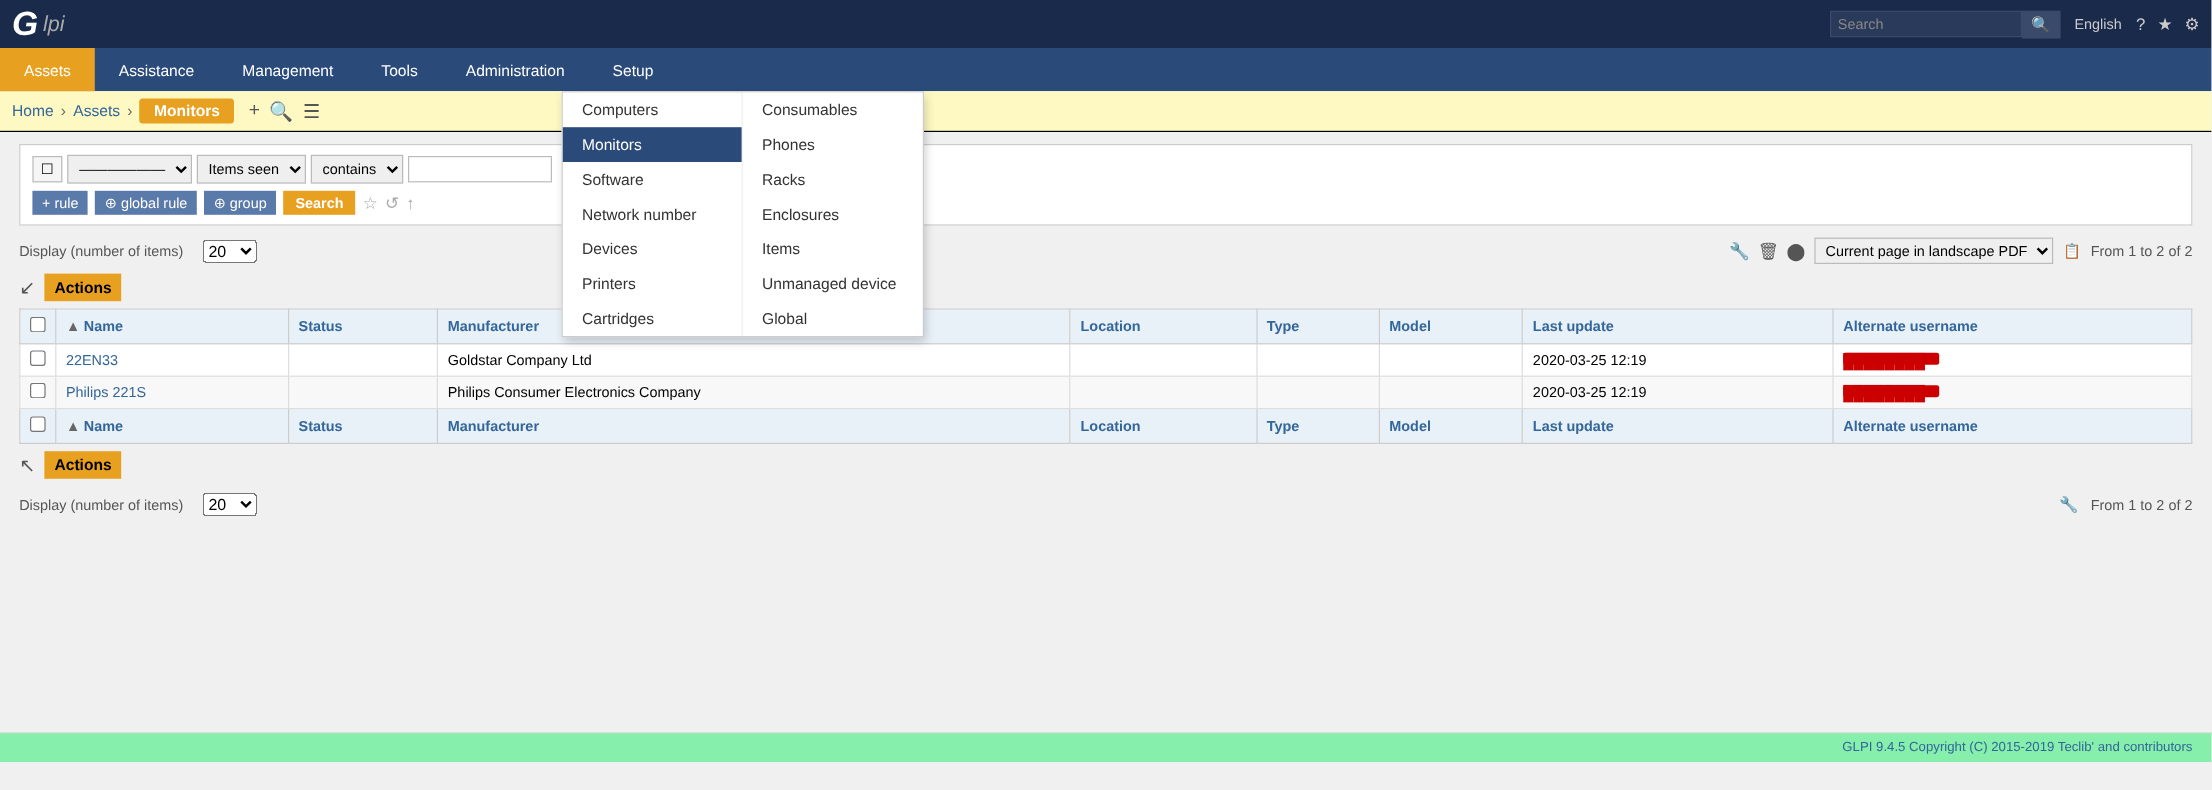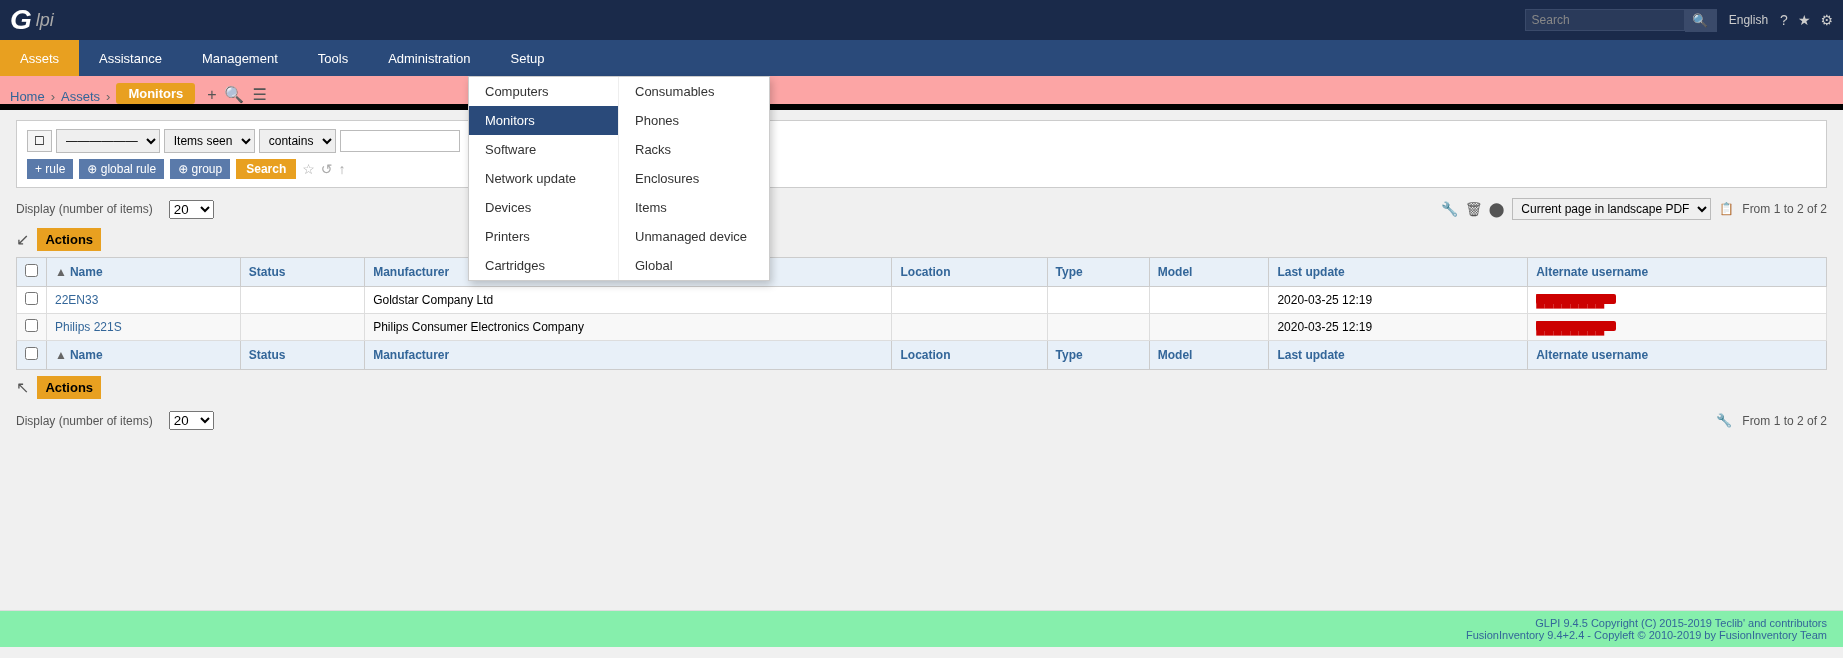--- a/index.html
+++ b/index.html
@@ -79,27 +79,27 @@
       align-items: center;
       color: white;
       font-size: 13px;
       cursor: pointer;
       position: relative;
     }
     .menu-item.active { background: #e8a020; color: white; }
 
     
     .breadcrumb-bar {
-      background: #fca5a5;
+      background: #fef9c3;
       height: 34px;
       display: flex;
-      align-items: flex-end;
+      align-items: center;
       padding: 0 10px;
       gap: 6px;
-      border-bottom: 6px solid #000000;
+      border-bottom: 1px solid #000000;
     }
     .breadcrumb-item {
       color: #336699;
       font-size: 13px;
       cursor: pointer;
     }
     .breadcrumb-sep { color: #666; }
     .breadcrumb-current {
       background: #e8a020;
       color: white;
@@ -491,32 +491,31 @@
       <span class="pagination-info">From 1 to 2 of 2</span>
     </div>
   </div>
 </div>
 
 <div class="assets-dropdown">
   <div class="dropdown-col">
     <div class="dropdown-item">Computers</div>
     <div class="dropdown-item active">Monitors</div>
     <div class="dropdown-item">Software</div>
-    <div class="dropdown-item">Network update</div>
+    <div class="dropdown-item">Network number</div>
     <div class="dropdown-item">Devices</div>
     <div class="dropdown-item">Printers</div>
     <div class="dropdown-item">Cartridges</div>
   </div>
   <div class="dropdown-col">
     <div class="dropdown-item">Consumables</div>
     <div class="dropdown-item">Phones</div>
     <div class="dropdown-item">Racks</div>
     <div class="dropdown-item">Enclosures</div>
     <div class="dropdown-item">Items</div>
     <div class="dropdown-item">Unmanaged device</div>
     <div class="dropdown-item">Global</div>
   </div>
 </div>
 
 <div class="footer">
   <div>GLPI 9.4.5 Copyright (C) 2015-2019 Teclib' and contributors</div>
-  <div>FusionInventory 9.4+2.4 - Copyleft © 2010-2019 by FusionInventory Team</div>
 </div>
 
 </body></html>

